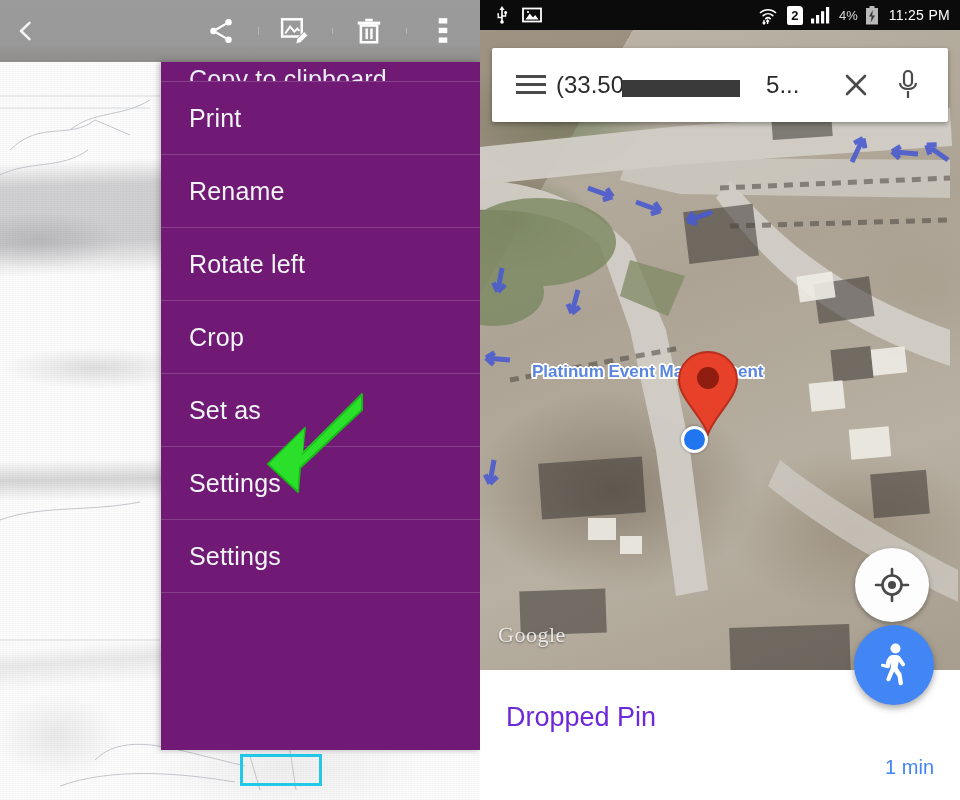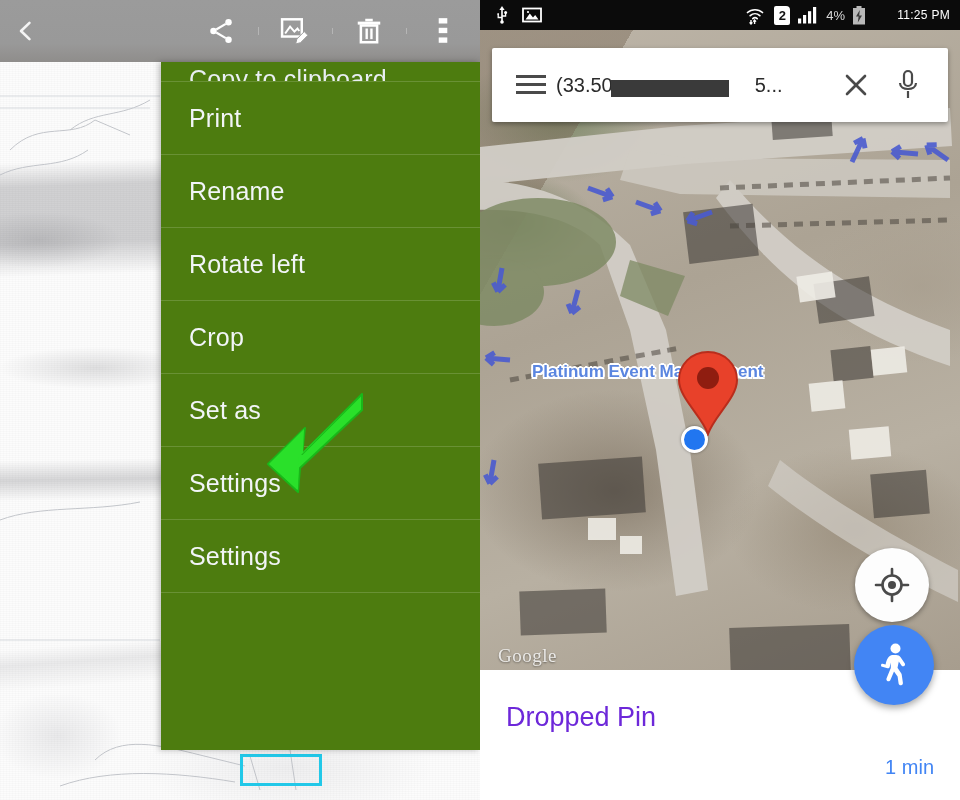--- a/index.html
+++ b/index.html
@@ -48,21 +48,21 @@
   .tb-icon { width:74px; display:flex; justify-content:center; align-items:center; position:relative; }
   .tb-icon.sep::before {
     content:""; position:absolute; left:0; top:12px; bottom:12px; width:1px;
     background:rgba(255,255,255,.28);
   }
   .tb-icon svg, .tb-back svg { display:block; }
 
   
   .menu {
     position:absolute; left:161px; top:62px; width:319px; height:688px;
-    background:#4d7c0f; z-index:30;
+    background:#701a75; z-index:30;
     box-shadow:-2px 0 6px rgba(0,0,0,.25);
     overflow:hidden;
   }
   .menu-item {
     height:73px; display:flex; align-items:center;
     padding-left:28px;
     color:#f2f5f7; font-size:25px; letter-spacing:.2px;
     border-bottom:1px solid rgba(255,255,255,.16);
     white-space:nowrap;
   }
@@ -85,21 +85,21 @@
   .right-panel { position:relative; width:480px; height:800px; overflow:hidden; background:#e9e6e1; }
 
   .statusbar {
     position:absolute; top:0; left:0; width:480px; height:30px;
     background:#0b0b0b; color:#fff; display:flex; align-items:center;
     padding:0 8px; z-index:30;
   }
   .sb-left { display:flex; align-items:center; gap:12px; padding-left:6px; }
   .sb-right { margin-left:auto; display:flex; align-items:center; gap:7px; padding-right:2px; }
   .sb-pct { font-size:13px; color:#d8d8d8; }
-  .sb-time { font-size:12px; color:#fff; letter-spacing:.3px; padding-left:3px;margin-left:21px; }
+  .sb-time { font-size:14px; color:#fff; letter-spacing:.3px; padding-left:3px; }
   .sim-badge {
     width:16px; height:19px; background:#fff; color:#111; font-size:13px; font-weight:bold;
     display:flex; align-items:center; justify-content:center; border-radius:2px 4px 2px 2px;
   }
 
   
   .map {
     position:absolute; top:30px; left:0; width:480px; height:640px; overflow:hidden;
     background:#b5ada1;
     background-image:
@@ -123,35 +123,35 @@
     z-index:12;
   }
   .pin { position:absolute; left:196px; top:320px; z-index:14; }
   .blue-dot {
     position:absolute; left:201px; top:396px; width:27px; height:27px;
     border-radius:50%; background:#2176f0; border:3px solid #fff;
     box-shadow:0 0 3px rgba(0,0,0,.4); z-index:13;
   }
   .google-wm {
     position:absolute; left:18px; top:592px; z-index:15;
-    font-family:"Liberation Serif", serif; font-size:19px; color:rgba(255,255,255,.82);
-    text-shadow:0 1px 2px rgba(0,0,0,.45); letter-spacing:.5px;margin-top:23px;
+    font-family:"Liberation Serif", serif; font-size:22px; color:rgba(255,255,255,.82);
+    text-shadow:0 1px 2px rgba(0,0,0,.45); letter-spacing:.5px;
   }
 
   
   .search-card {
     position:absolute; top:48px; left:12px; width:456px; height:74px;
     background:#fff; border-radius:2px; z-index:22;
     box-shadow:0 2px 5px rgba(0,0,0,.35);
     display:flex; align-items:center; padding:0 14px;
   }
   .sc-hamburger { width:50px; display:flex; justify-content:center; }
   .sc-text {
     flex:1; display:flex; align-items:center; gap:0;
-    font-size:20px; color:#2b2b2b; overflow:hidden; white-space:nowrap;
+    font-size:24px; color:#2b2b2b; overflow:hidden; white-space:nowrap;
   }
   .redaction { display:inline-block; width:118px; height:17px; background:#3a3a3a; margin:6px 0 0 -2px; }
   .sc-tail { margin-left:26px; }
   .sc-btn { width:52px; display:flex; justify-content:center; align-items:center; }
 
   
   .fab-loc {
     position:absolute; left:375px; top:518px; width:74px; height:74px;
     border-radius:50%; background:#fdfdfd; z-index:20;
     box-shadow:0 2px 5px rgba(0,0,0,.35);

